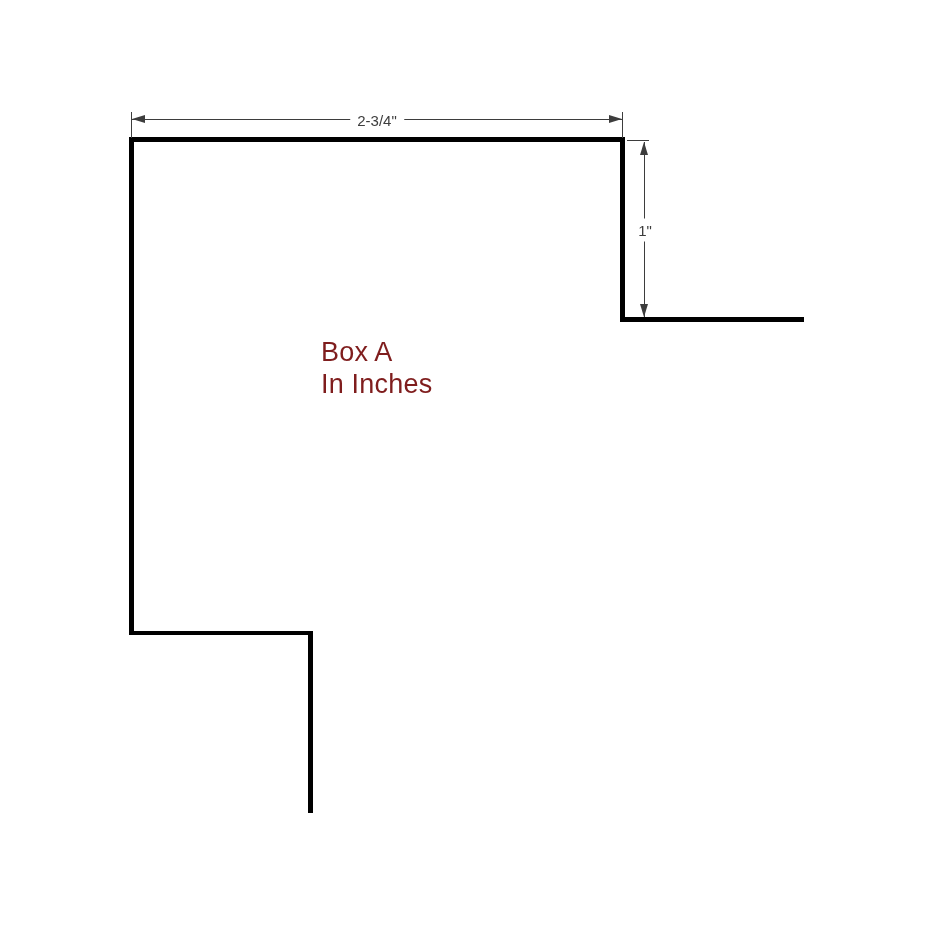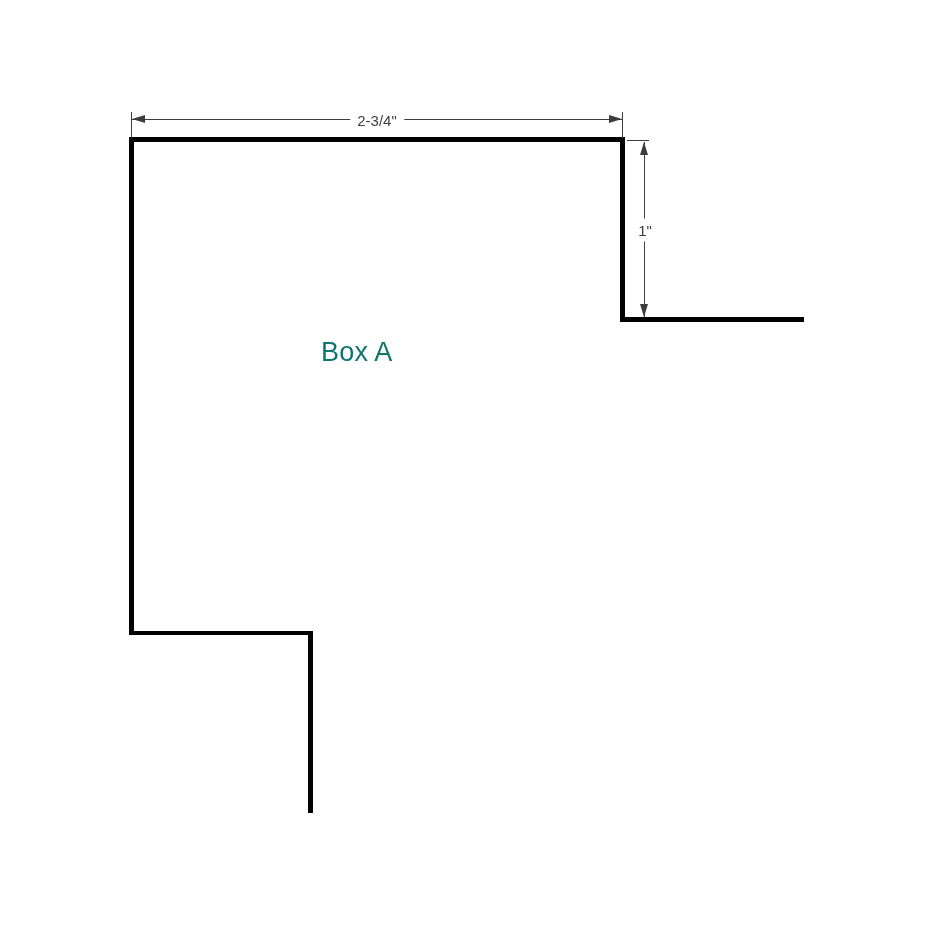--- a/index.html
+++ b/index.html
@@ -79,21 +79,21 @@
     white-space: nowrap;
   }
   .dim-label-width { left: 377px; top: 120px; padding: 0 7px; }
   .dim-label-depth { left: 645px; top: 230px; padding: 4px 2px; }
 
   
   .note {
     position: absolute;
     left: 321px;
     top: 336px;
-    color: #0f766e;
+    color: #7f1d1d;
     font-size: 27px;
     line-height: 32px;
     letter-spacing: 0.2px;
     white-space: nowrap;
   }
 </style>
 </head>
 <body>
 
 <div class="canvas">
@@ -117,15 +117,16 @@
   <div>
     <div class="dimline ext-top-r"></div>
     <div class="dimline dim-v"></div>
     <div class="arrow arrow-n"></div>
     <div class="arrow arrow-s"></div>
     <div class="dim-label dim-label-depth">1"</div>
   </div>
 
   <div class="note">
     <div>Box A</div>
+    <div>In Inches</div>
   </div>
 
 </div>
 
 </body></html>

